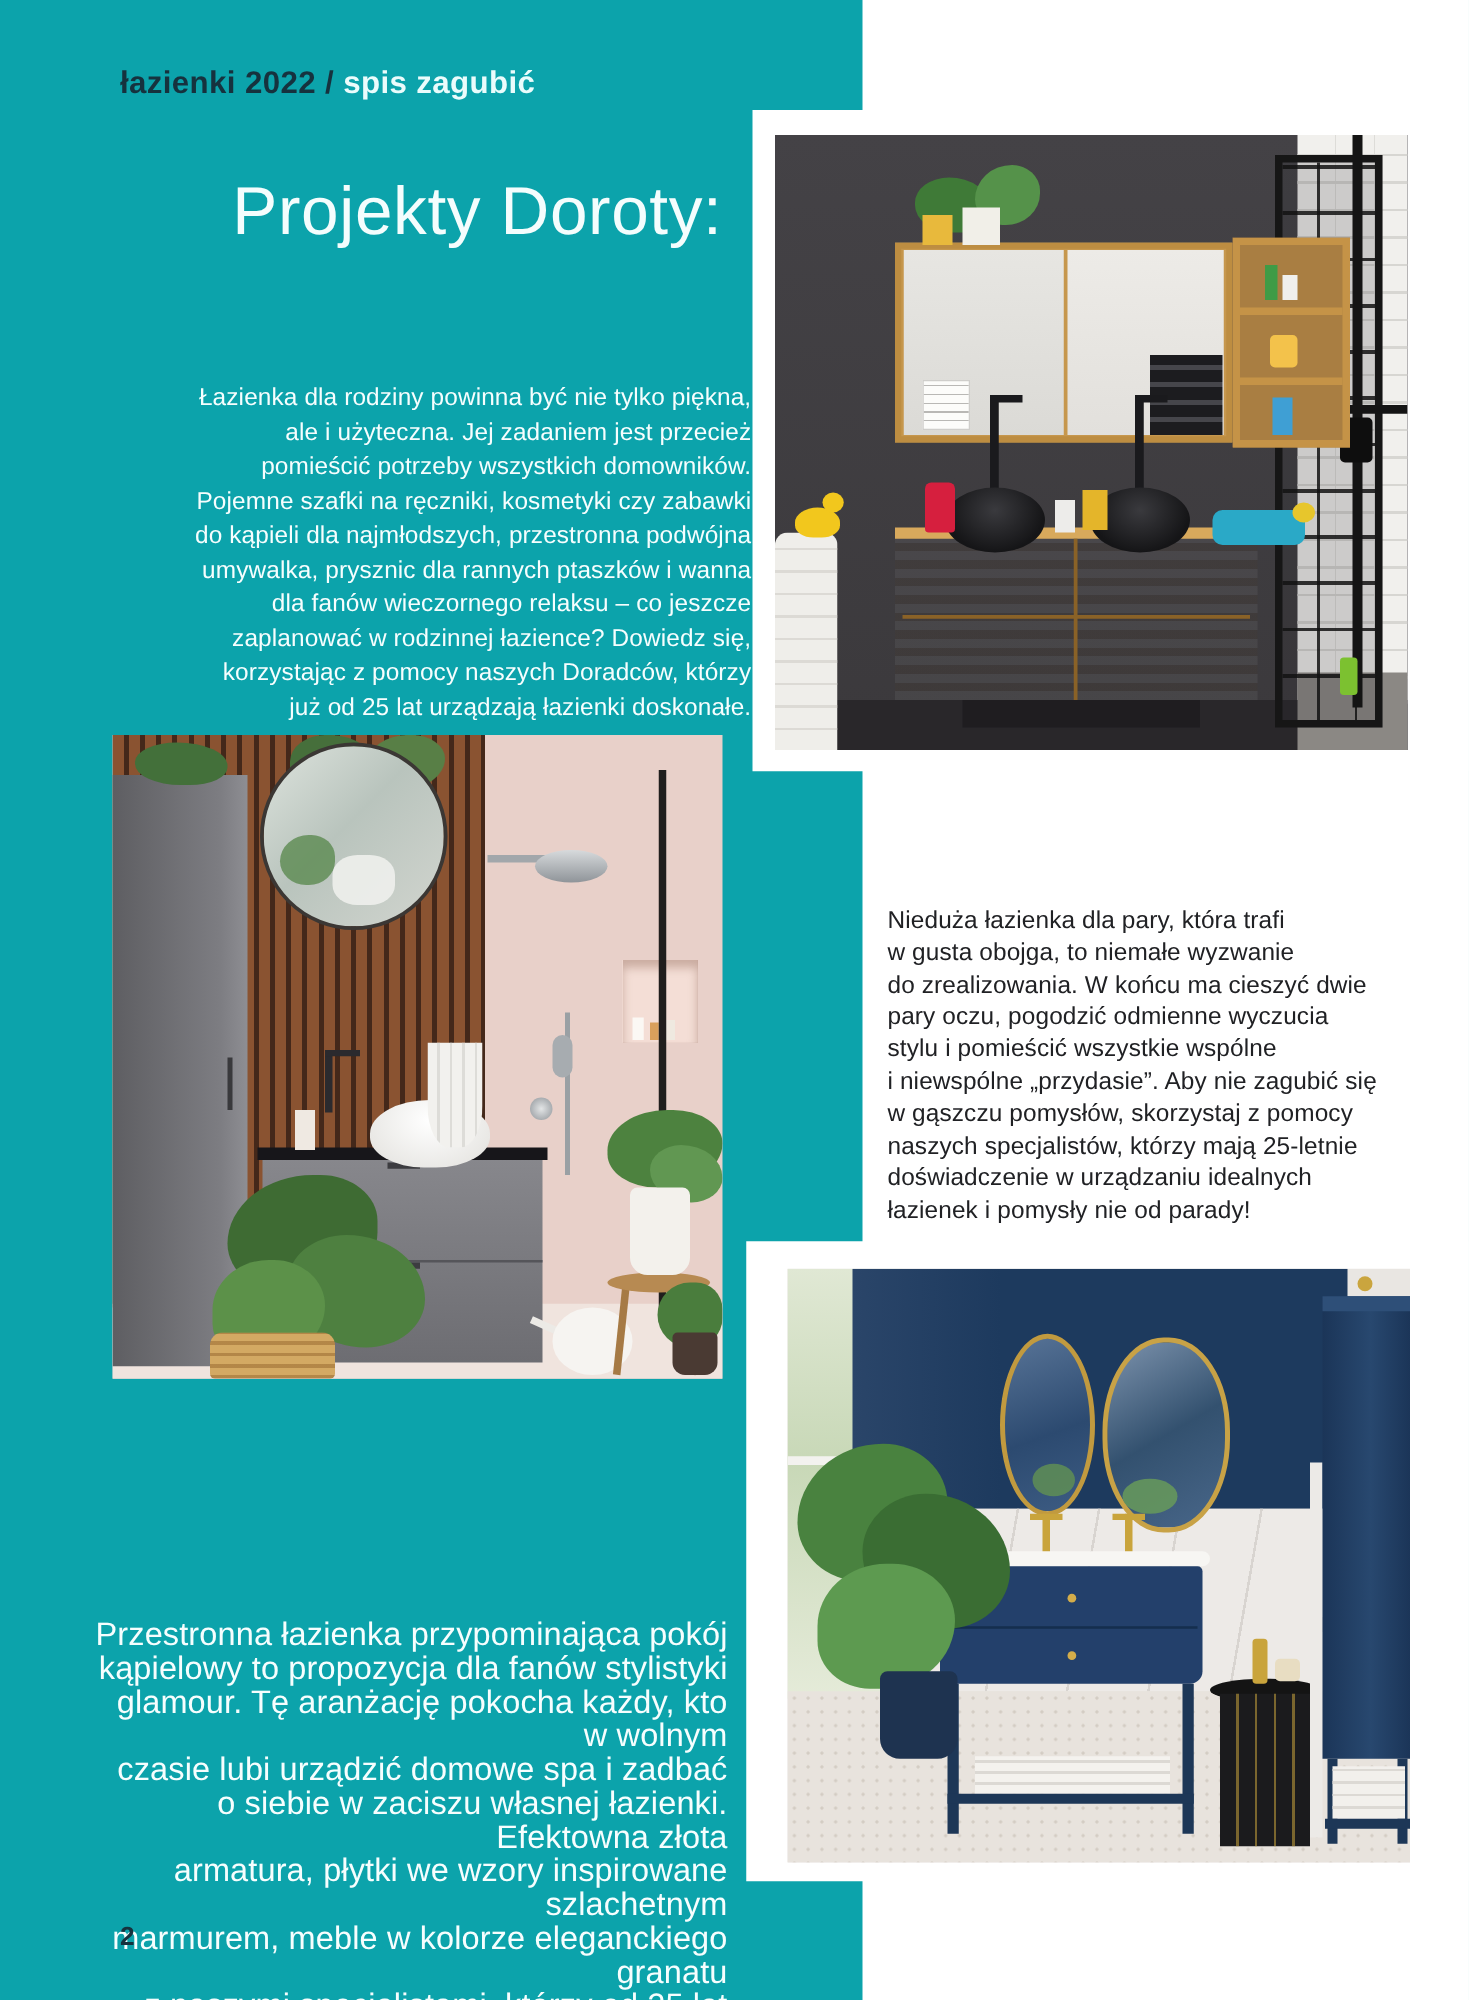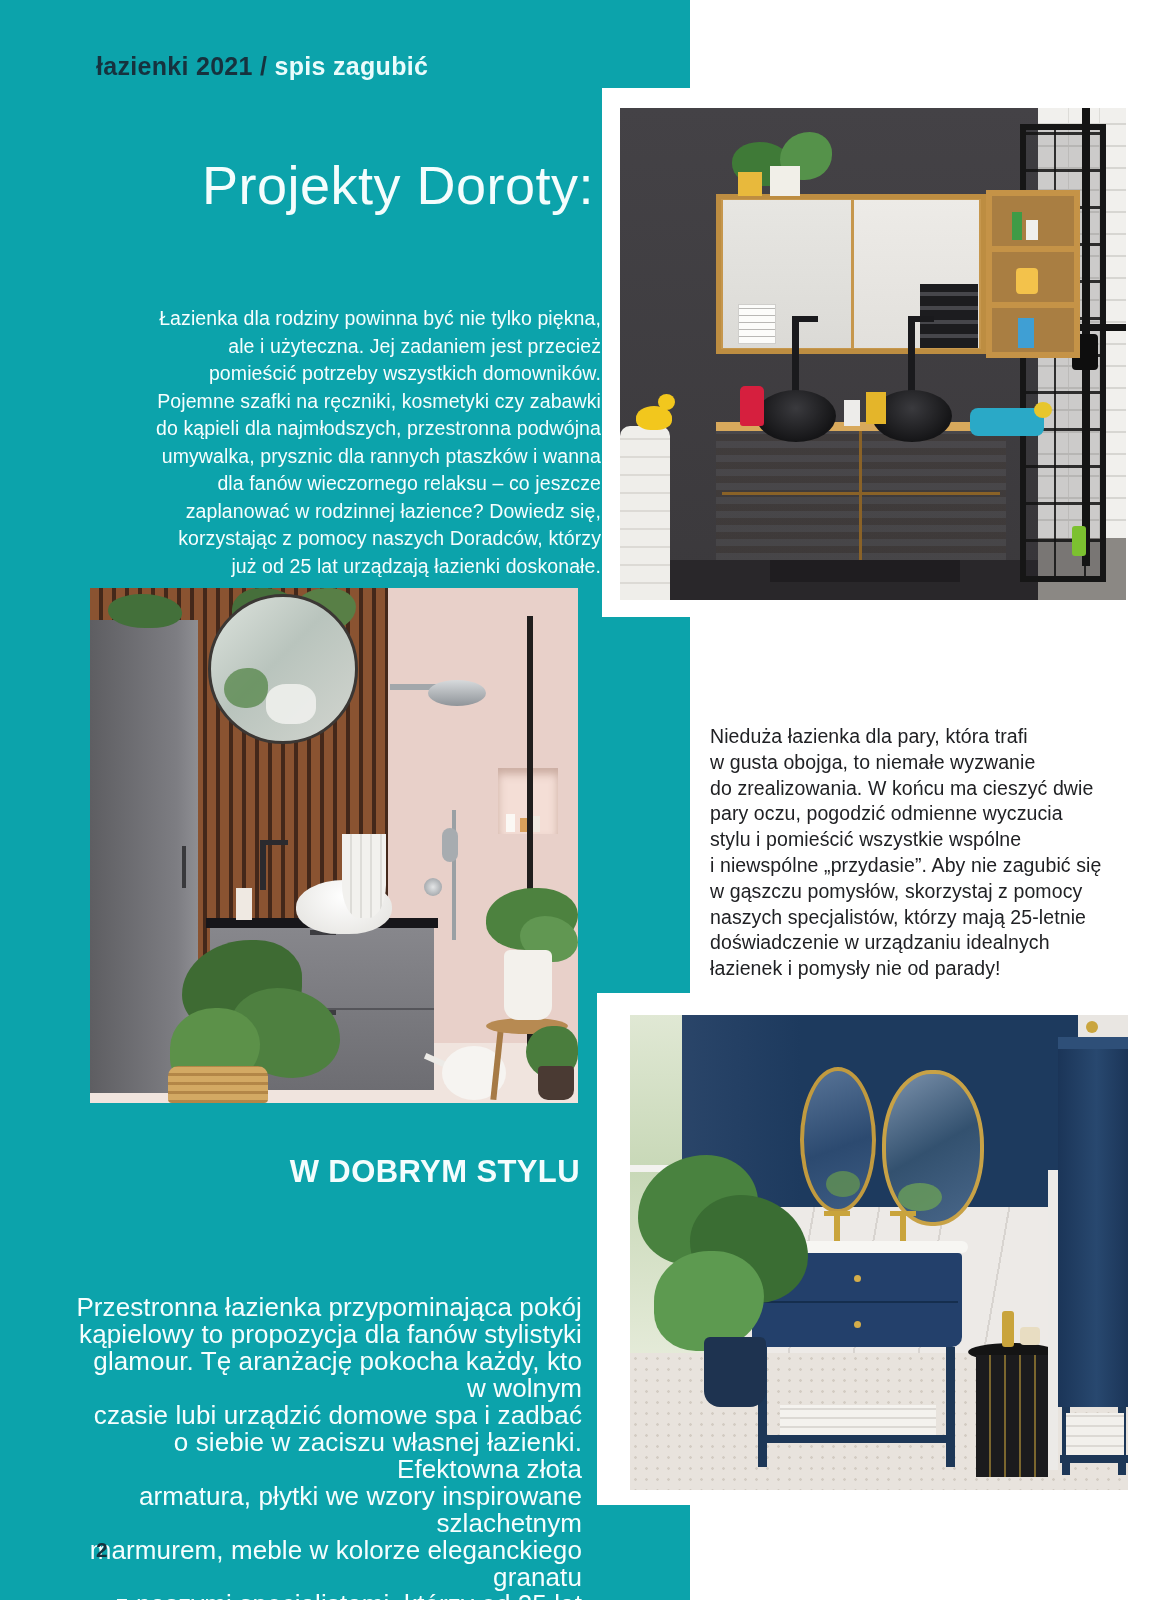--- a/index.html
+++ b/index.html
@@ -194,24 +194,24 @@
 </head>
 <body>
 
 <div class="page">
 
   <div class="abs teal-bg"></div>
   <div class="abs white-block-top"></div>
   <div class="abs white-block-bottom"></div>
 
   <div class="abs hdr">
-    <span class="dark">łazienki 2021</span><span class="dark"> / </span><span class="light">spis zagubić</span>
+    <span class="dark">łazienki 2022</span><span class="dark"> / </span><span class="light">spis zagubić</span>
   </div>
 
-  <h1 class="abs intro-title" style="margin:16px">Projekty Doroty:</h1>
+  <h1 class="abs intro-title" style="margin:0">Projekty Doroty:</h1>
   <p class="abs intro-body" style="margin:16px">Łazienka dla rodziny powinna być nie tylko piękna,
 ale i użyteczna. Jej zadaniem jest przecież
 pomieścić potrzeby wszystkich domowników.
 Pojemne szafki na ręczniki, kosmetyki czy zabawki
 do kąpieli dla najmłodszych, przestronna podwójna
 umywalka, prysznic dla rannych ptaszków i wanna
 dla fanów wieczornego relaksu – co jeszcze
 zaplanować w rodzinnej łazience? Dowiedz się,
 korzystając z pomocy naszych Doradców, którzy
 już od 25 lat urządzają łazienki doskonałe.</p>
@@ -313,21 +313,20 @@
     <div class="abs p2-stool-leg1"></div>
     <div class="abs p2-stool-leg2"></div>
     <div class="abs p2-stool-seat"></div>
     <div class="abs p2-pot-fern1"></div>
     <div class="abs p2-pot-fern2"></div>
     <div class="abs p2-pot"></div>
     <div class="abs p2-plantR"></div>
     <div class="abs p2-plantR-pot"></div>
   </figure>
 
-  <h2 class="abs style-title" style="margin:0">W DOBRYM STYLU</h2>
   <p class="abs style-body" style="margin:0">Przestronna łazienka przypominająca pokój
 kąpielowy to propozycja dla fanów stylistyki
 glamour. Tę aranżację pokocha każdy, kto w wolnym
 czasie lubi urządzić domowe spa i zadbać
 o siebie w zaciszu własnej łazienki. Efektowna złota
 armatura, płytki we wzory inspirowane szlachetnym
 marmurem, meble w kolorze eleganckiego granatu
 – z naszymi specjalistami, którzy od 25 lat spełniają
 marzenia o idealnych łazienkach, stworzysz
 projekt doskonały.</p>

